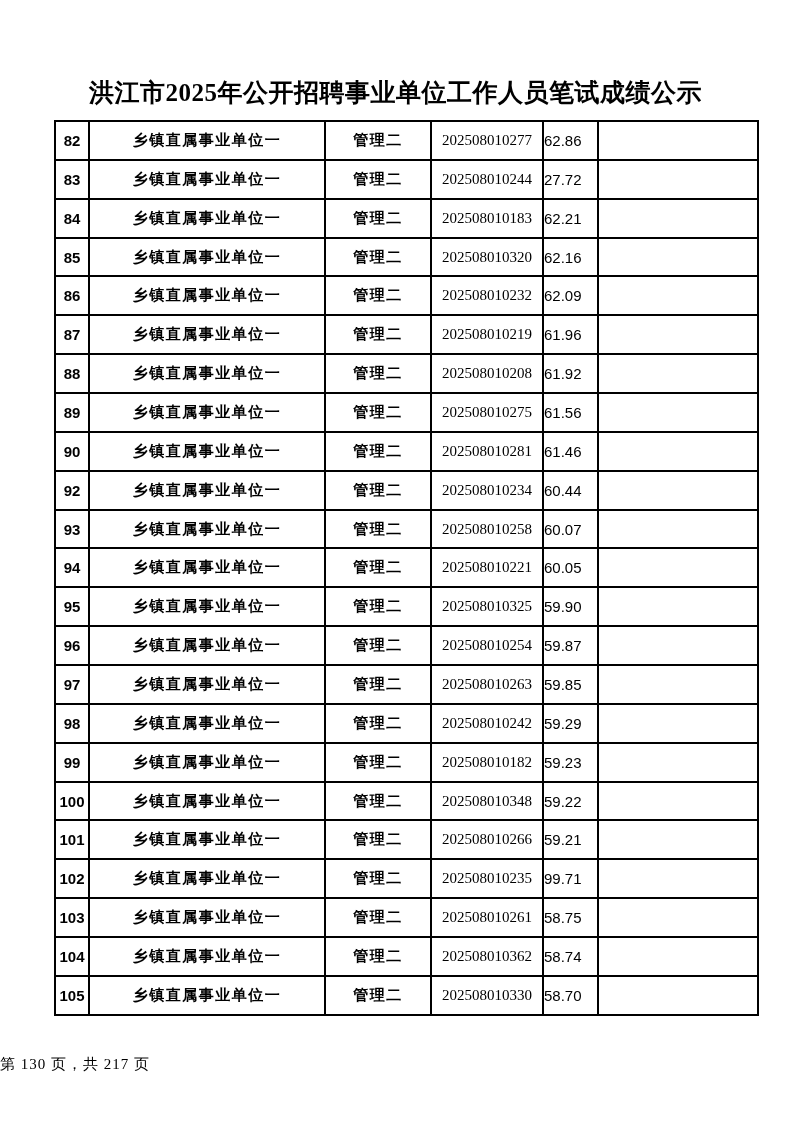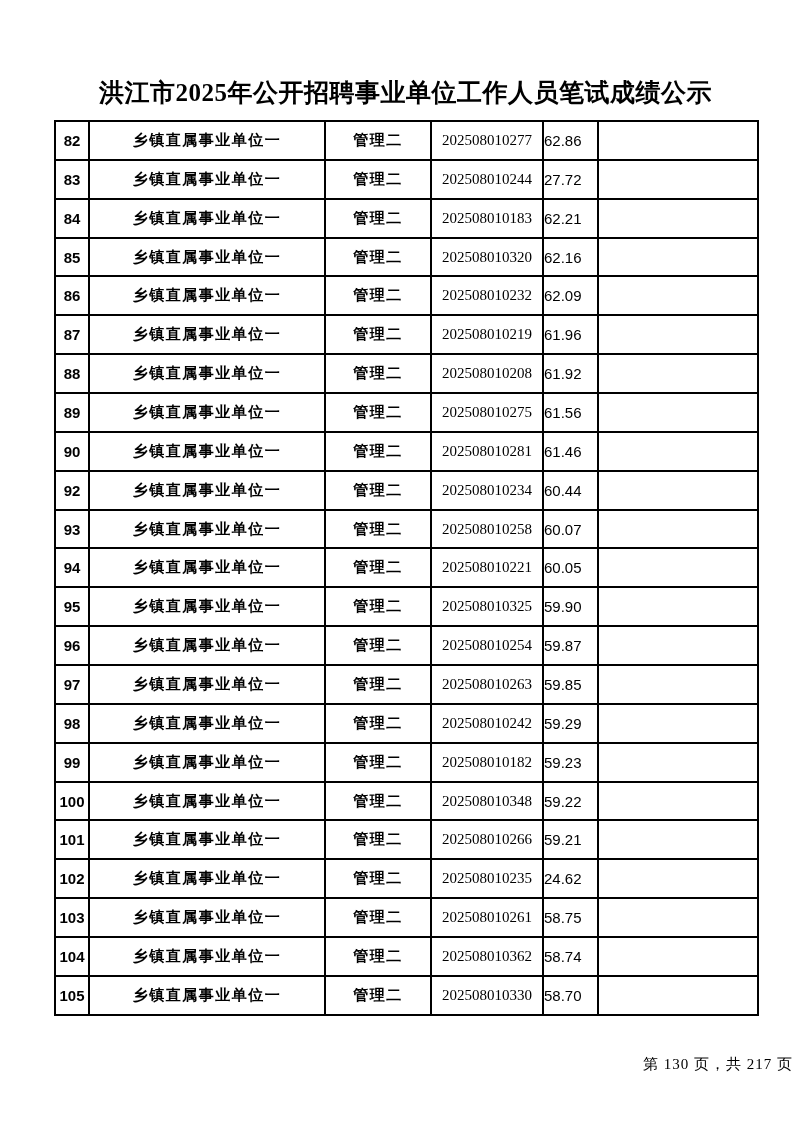--- a/index.html
+++ b/index.html
@@ -11,21 +11,21 @@
     position: relative;
     width: 793px;
     height: 1122px;
     background: #ffffff;
     overflow: hidden;
     font-family: "Liberation Serif", serif;
     color: #000000;
   }
   .doc-title {
     position: absolute;
-    left: 54px;
+    left: 44px;
     top: 76px;
     width: 703px;
     margin: 0;
     text-align: center;
     font-family: "Liberation Serif", serif;
     font-size: 25px;
     font-weight: 600;
     letter-spacing: 0.5px;
     color: #000000;
     white-space: nowrap;
@@ -75,21 +75,21 @@
     font-size: 15px;
   }
   td.cell-remark {
     background: #ffffff;
   }
   .page-footer {
     position: absolute;
     left: 0;
     top: 1055px;
     width: 793px;
-    text-align: right;
+    text-align: left;
     font-family: "Liberation Serif", serif;
     font-size: 15px;
     letter-spacing: 1px;
     color: #000000;
   }
 </style>
 </head>
 <body>
 
 <div class="page">
@@ -256,21 +256,21 @@
           <td class="cell-pos">管理二</td>
           <td class="cell-id">202508010266</td>
           <td class="cell-score">59.21</td>
           <td class="cell-remark"></td>
         </tr>
         <tr>
           <td class="cell-no">102</td>
           <td class="cell-unit">乡镇直属事业单位一</td>
           <td class="cell-pos">管理二</td>
           <td class="cell-id">202508010235</td>
-          <td class="cell-score">24.62</td>
+          <td class="cell-score">99.71</td>
           <td class="cell-remark"></td>
         </tr>
         <tr>
           <td class="cell-no">103</td>
           <td class="cell-unit">乡镇直属事业单位一</td>
           <td class="cell-pos">管理二</td>
           <td class="cell-id">202508010261</td>
           <td class="cell-score">58.75</td>
           <td class="cell-remark"></td>
         </tr>

